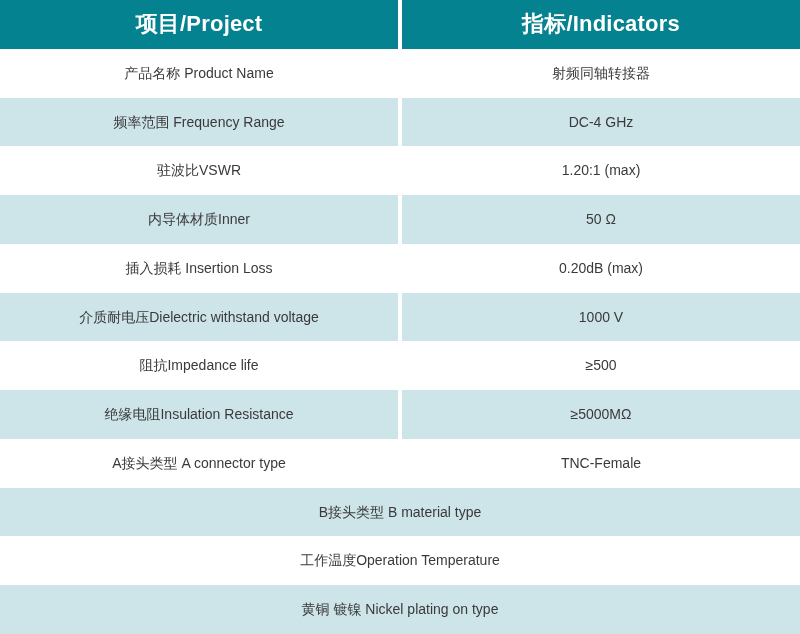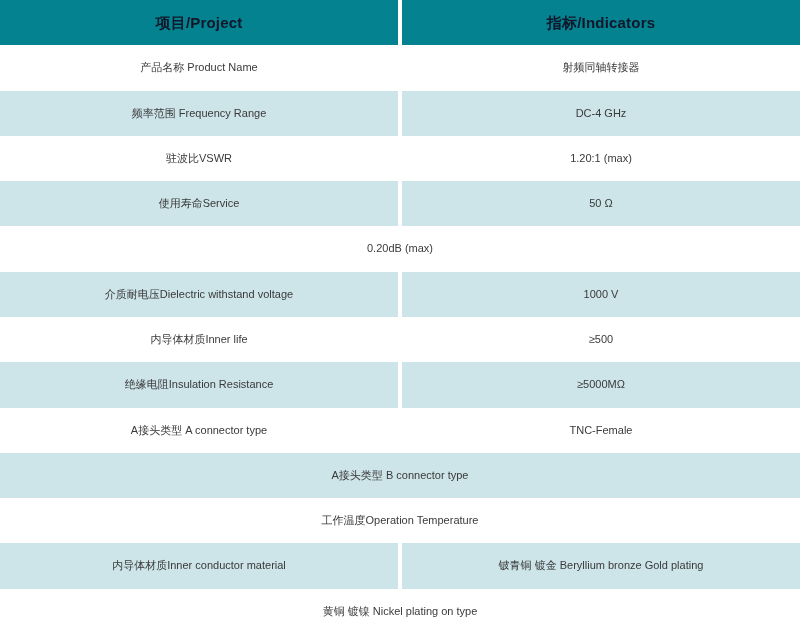--- a/index.html
+++ b/index.html
@@ -22,31 +22,31 @@
     gap: 4px;              
     background: #ffffff;
     min-height: 0;
   }
   .cell {
     flex: 1 1 0;
     display: flex;
     align-items: center;
     justify-content: center;
     text-align: center;
-    font-size: 11px;
+    font-size: 14px;
     color: #3a3a3a;
     line-height: 1.2;
     padding: 0 6px;
     box-sizing: border-box;
   }
   
   .row.header .cell {
     background: #04828f;
-    color: #0f172a;
-    font-size: 15px;
+    color: #ffffff;
+    font-size: 22px;
     font-weight: bold;
     letter-spacing: 0.2px;
   }
   
   .row:nth-child(even) .cell { background: #ffffff; }
   .row:nth-child(odd):not(.header) .cell { background: #cde4e9; }
 </style>
 </head>
 <body>
 
@@ -63,49 +63,46 @@
   </div>
   <div class="row">
     <div class="cell">频率范围 Frequency Range</div>
     <div class="cell">DC-4 GHz</div>
   </div>
   <div class="row">
     <div class="cell">驻波比VSWR</div>
     <div class="cell">1.20:1 (max)</div>
   </div>
   <div class="row">
-    <div class="cell">使用寿命Service</div>
+    <div class="cell">内导体材质Inner</div>
     <div class="cell">50 Ω</div>
   </div>
   <div class="row">
+    <div class="cell">插入损耗 Insertion Loss</div>
     <div class="cell">0.20dB (max)</div>
   </div>
   <div class="row">
     <div class="cell">介质耐电压Dielectric withstand voltage</div>
     <div class="cell">1000 V</div>
   </div>
   <div class="row">
-    <div class="cell">内导体材质Inner life</div>
+    <div class="cell">阻抗Impedance life</div>
     <div class="cell">≥500</div>
   </div>
   <div class="row">
     <div class="cell">绝缘电阻Insulation Resistance</div>
     <div class="cell">≥5000MΩ</div>
   </div>
   <div class="row">
     <div class="cell">A接头类型 A connector type</div>
     <div class="cell">TNC-Female</div>
   </div>
   <div class="row">
-    <div class="cell">A接头类型 B connector type</div>
+    <div class="cell">B接头类型 B material type</div>
   </div>
   <div class="row">
     <div class="cell">工作温度Operation Temperature</div>
-  </div>
-  <div class="row">
-    <div class="cell">内导体材质Inner conductor material</div>
-    <div class="cell">铍青铜 镀金 Beryllium bronze Gold plating</div>
   </div>
   <div class="row">
     <div class="cell">黄铜 镀镍 Nickel plating on type</div>
   </div>
 
 </div>
 
 </body></html>

